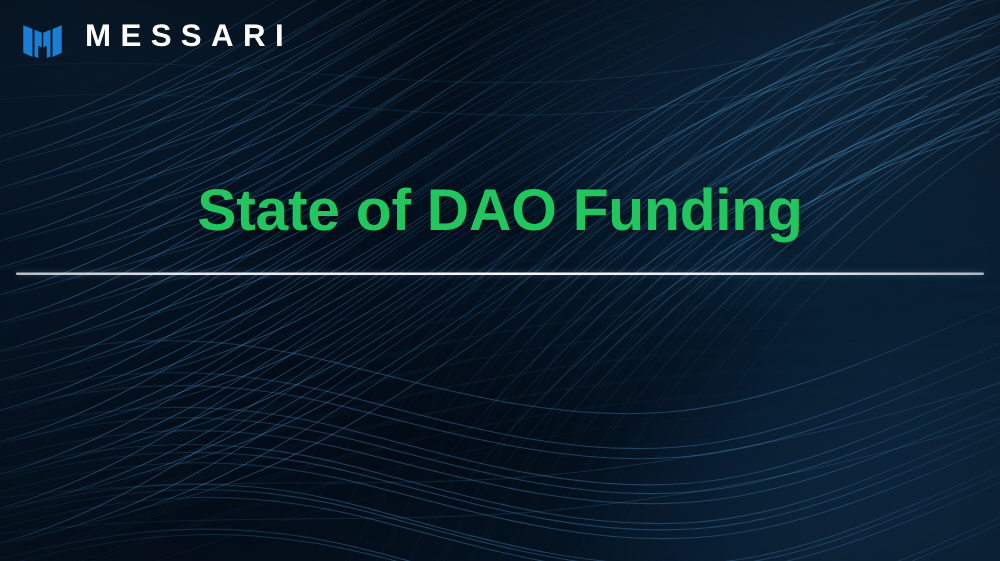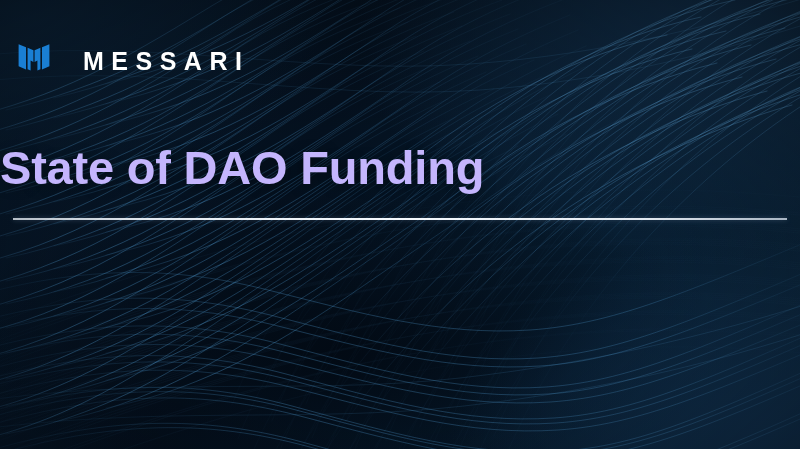--- a/index.html
+++ b/index.html
@@ -48,23 +48,22 @@
     fill: none;
     stroke-linecap: round;
   }
 
   
   .header {
     position: absolute;
     left: 17px;
     top: 16px;
     display: flex;
-    align-items: flex-end;
-    gap: 32px;
-    margin-top: 24px;
+    align-items: flex-start;
+    gap: 17px;
   }
   .logo-mark {
     width: 34px;
     height: 34px;
     display: block;
   }
   .wordmark {
     color: #ffffff;
     font-size: 25px;
     font-weight: 700;
@@ -73,21 +72,22 @@
     white-space: nowrap;
     padding-top: 1px;
   }
 
   
   .title {
     position: absolute;
     left: 0;
     right: 0;
     top: 143px;
-    color: #c4b5fd;
+    text-align: center;
+    color: #22c55e;
     font-size: 47px;
     font-weight: 700;
     letter-spacing: -0.2px;
     line-height: 1.06;
     white-space: nowrap;
     text-shadow: 0 2px 14px rgba(0,0,0,0.45);
   }
 
   
   .divider {

